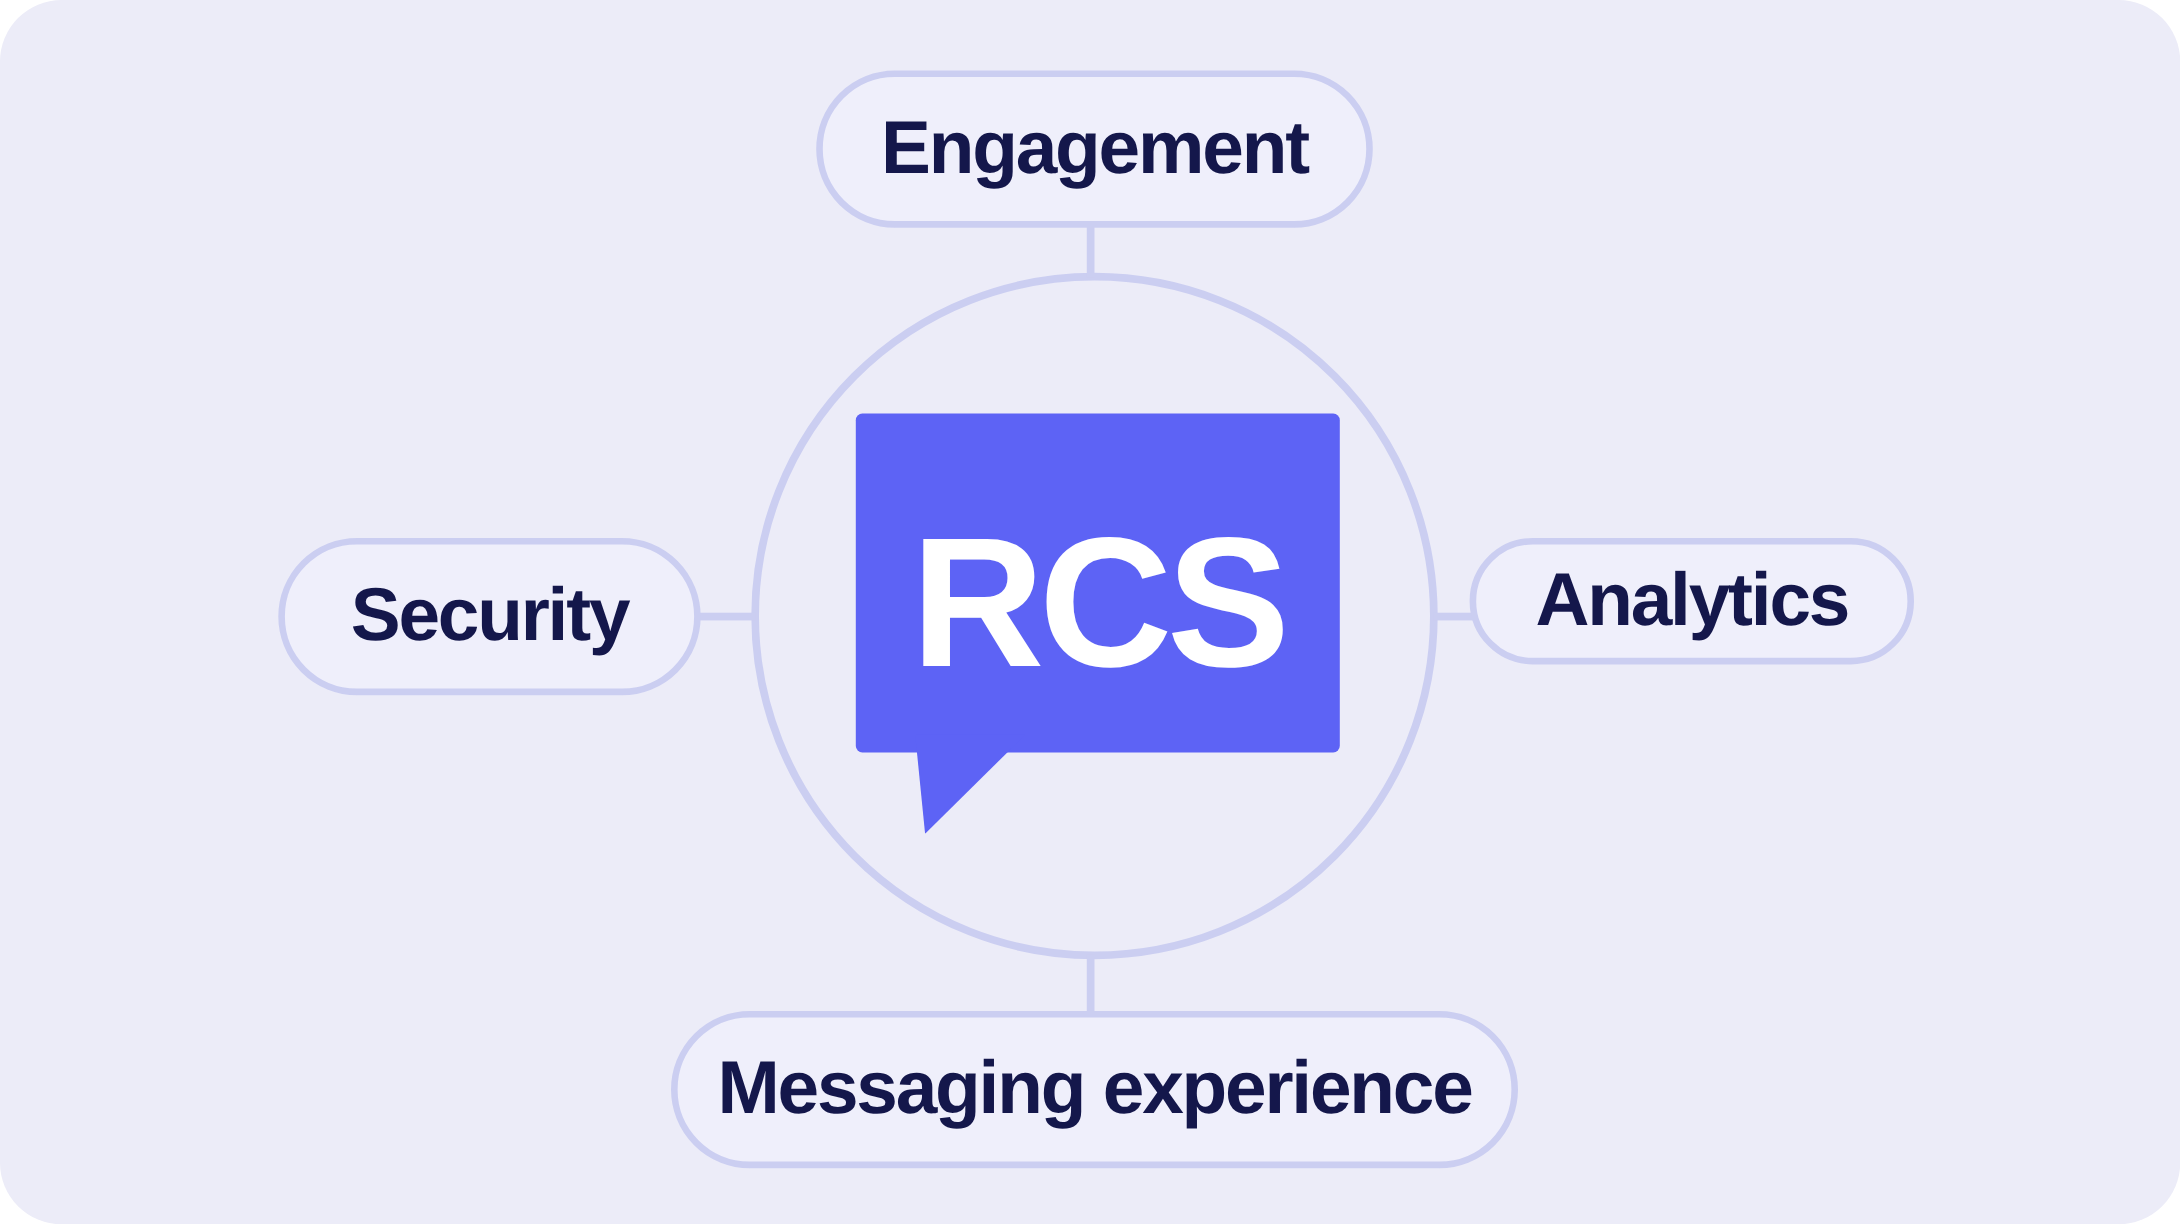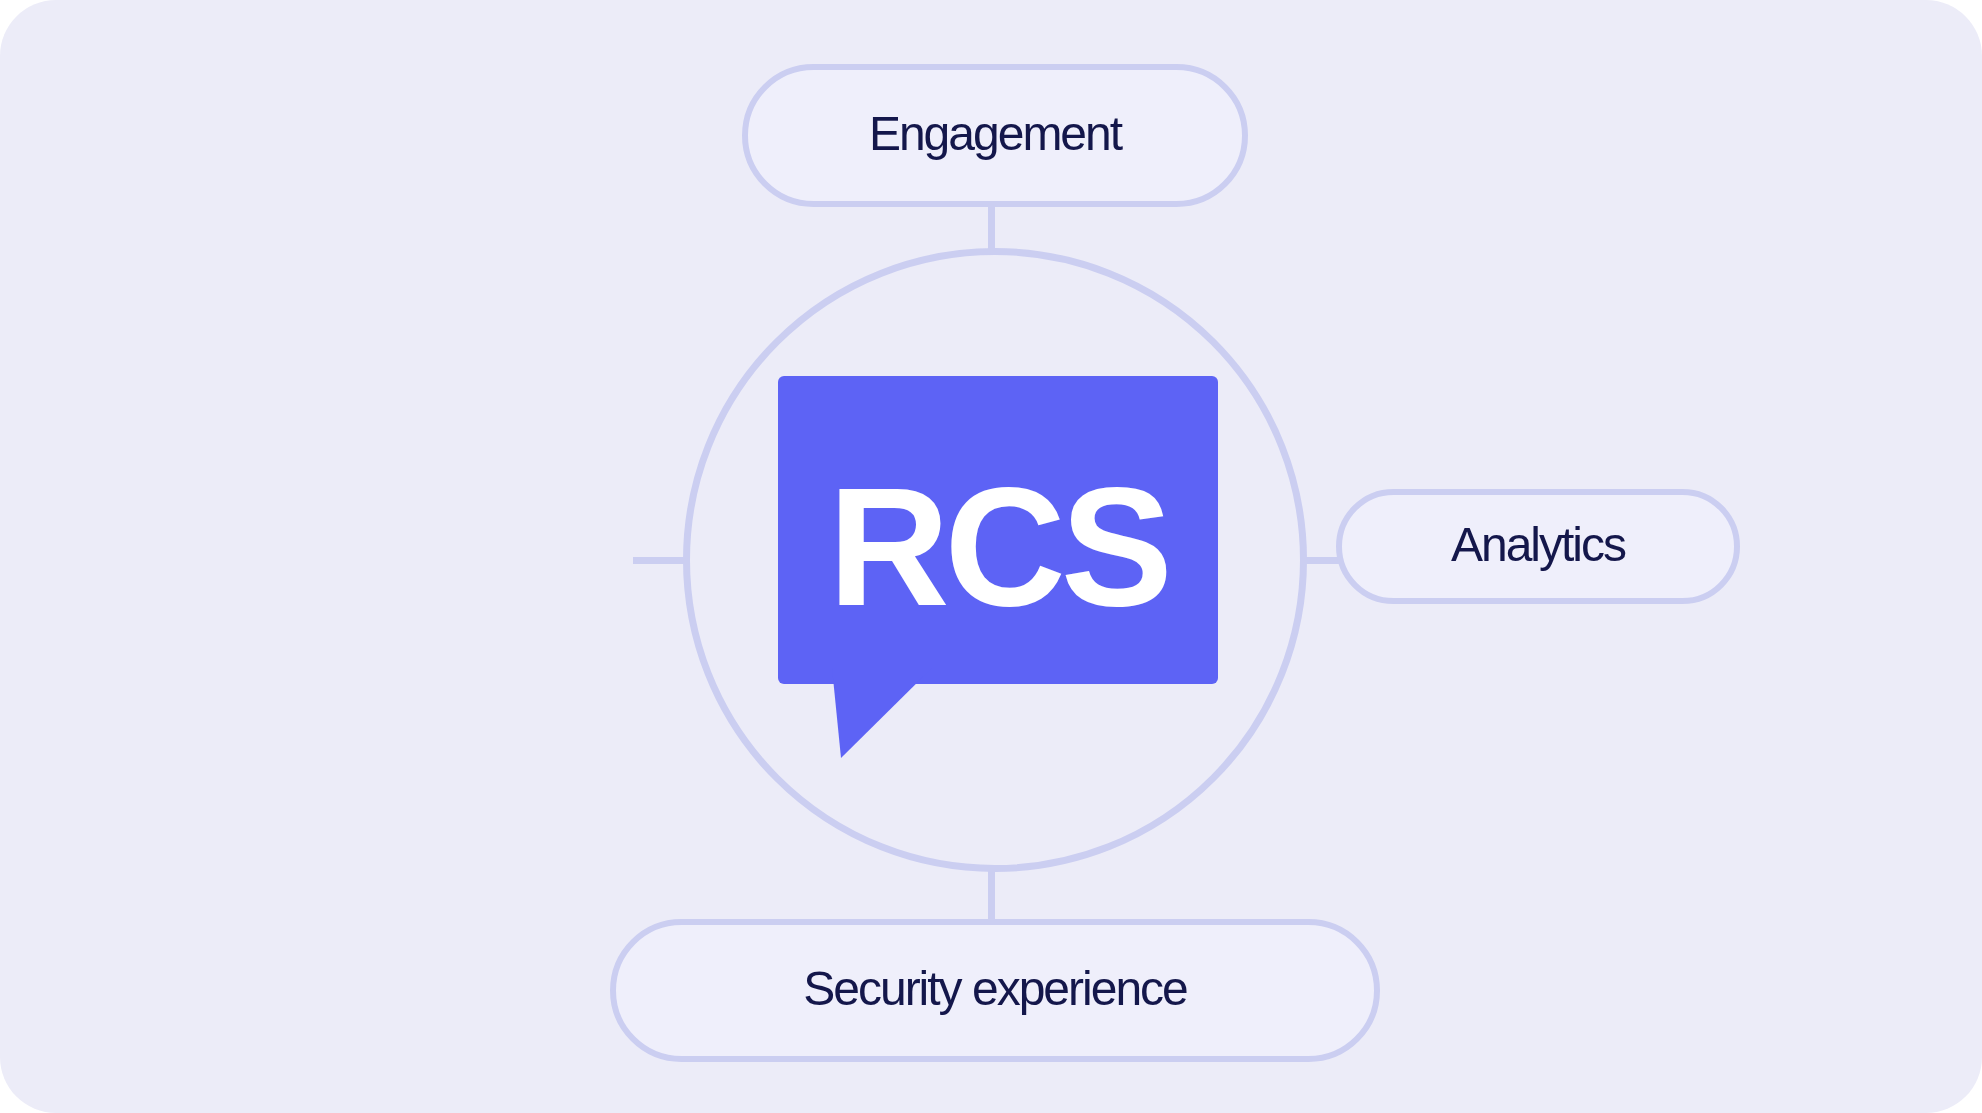--- a/index.html
+++ b/index.html
@@ -46,22 +46,22 @@
     box-sizing: border-box;
     border: 6px solid #cbcef1;
     border-radius: 72px;
     background: #efeffb;
     display: flex;
     align-items: center;
     justify-content: center;
   }
   .pill-label {
     color: #14174b;
-    font-weight: 400;
-    font-size: 48px;
+    font-weight: 700;
+    font-size: 68px;
     letter-spacing: -2px;
     white-space: nowrap;
     padding-bottom: 4px;
   }
   .pill-engagement { left: 742px;  top: 64px;  width: 506px; height: 143px; }
   .pill-security   { left: 253px;  top: 489px; width: 384px; height: 143px; }
   .pill-analytics  { left: 1336px; top: 489px; width: 404px; height: 115px; justify-content: center; }
   .pill-messaging  { left: 610px;  top: 919px; width: 770px; height: 143px; }
   .rcs-bubble {
     position: absolute;
@@ -104,27 +104,30 @@
 
     <div class="connector v connector-top"></div>
     <div class="connector v connector-bottom"></div>
     <div class="connector h connector-left"></div>
     <div class="connector h connector-right"></div>
 
     <div class="pill pill-engagement">
       <span class="pill-label">Engagement</span>
     </div>
 
+    <div class="pill pill-security">
+      <span class="pill-label">Security</span>
+    </div>
 
     <div class="pill pill-analytics">
       <span class="pill-label">Analytics</span>
     </div>
 
     <div class="pill pill-messaging">
-      <span class="pill-label">Security experience</span>
+      <span class="pill-label">Messaging experience</span>
     </div>
 
     <div class="rcs-bubble">
       <span class="rcs-label">RCS</span>
     </div>
     <div class="rcs-bubble-tail"></div>
 
   </div>
 </div>
 

